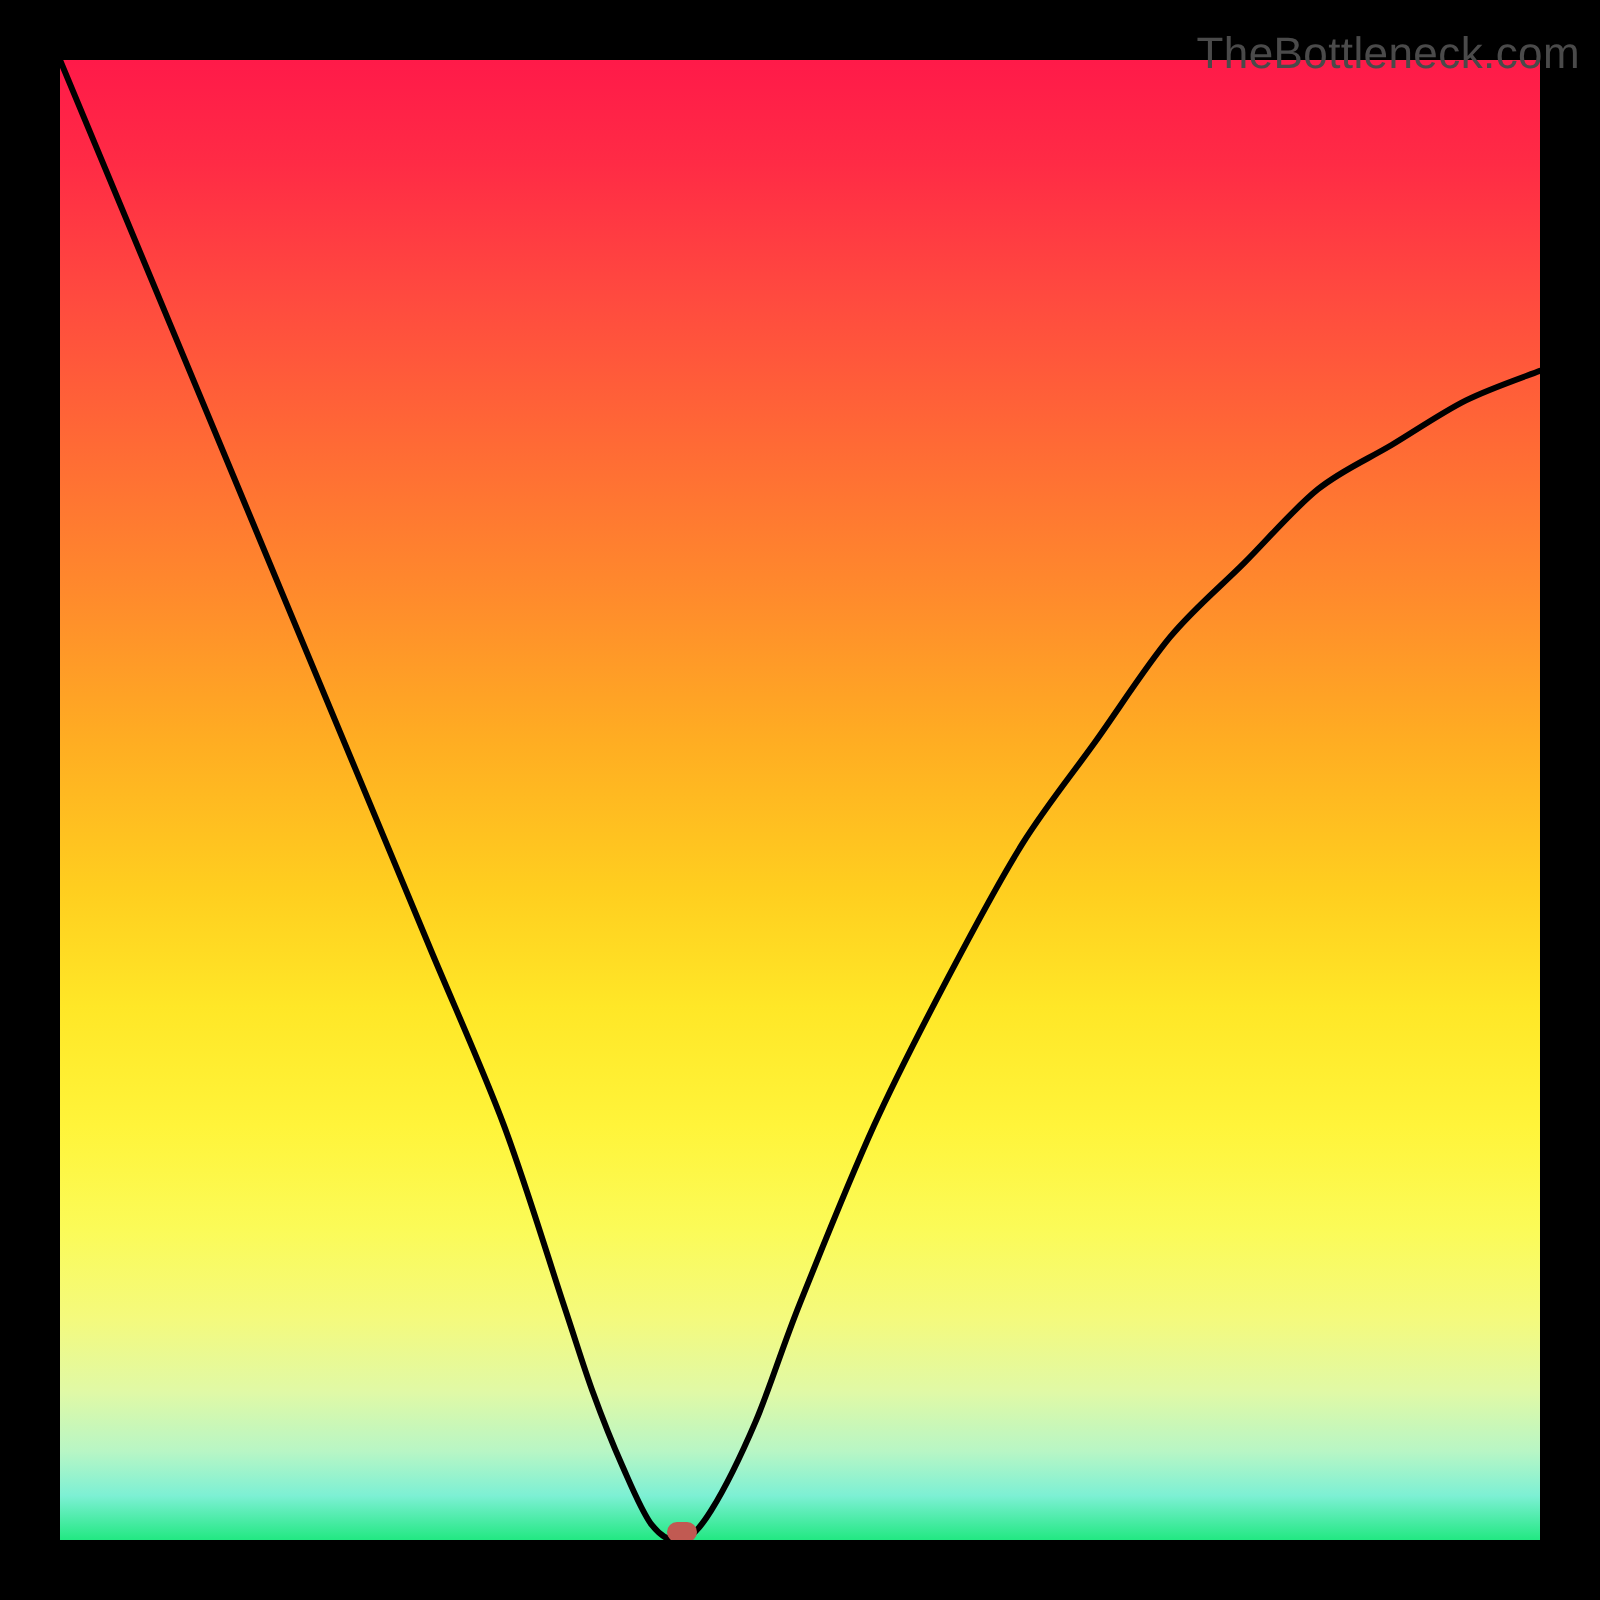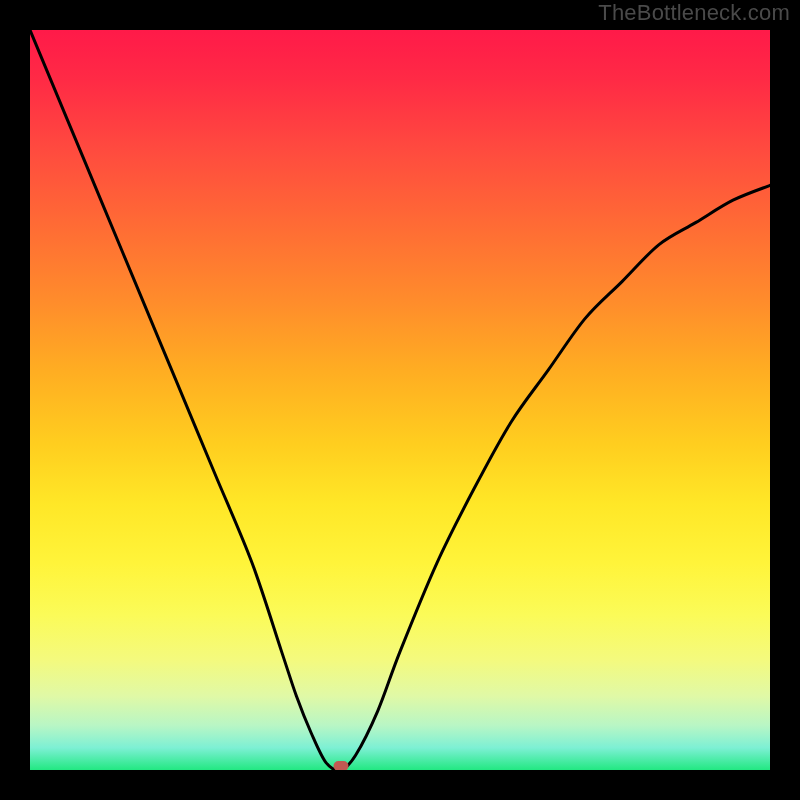--- a/index.html
+++ b/index.html
@@ -5,21 +5,21 @@
   * { margin: 0; padding: 0; box-sizing: border-box; }
   body {
     width: 800px;
     height: 800px;
     background: #000;
     position: relative;
     font-family: Arial, Helvetica, sans-serif;
   }
   .watermark {
     position: absolute;
-    top: 0;
+    top: 14px;
     right: 10px;
     color: #4a4a4a;
     font-size: 22px;
     font-weight: 500;
     z-index: 10;
     letter-spacing: 0.2px;
   }
   .plot-area {
     position: absolute;
     left: 30px;

